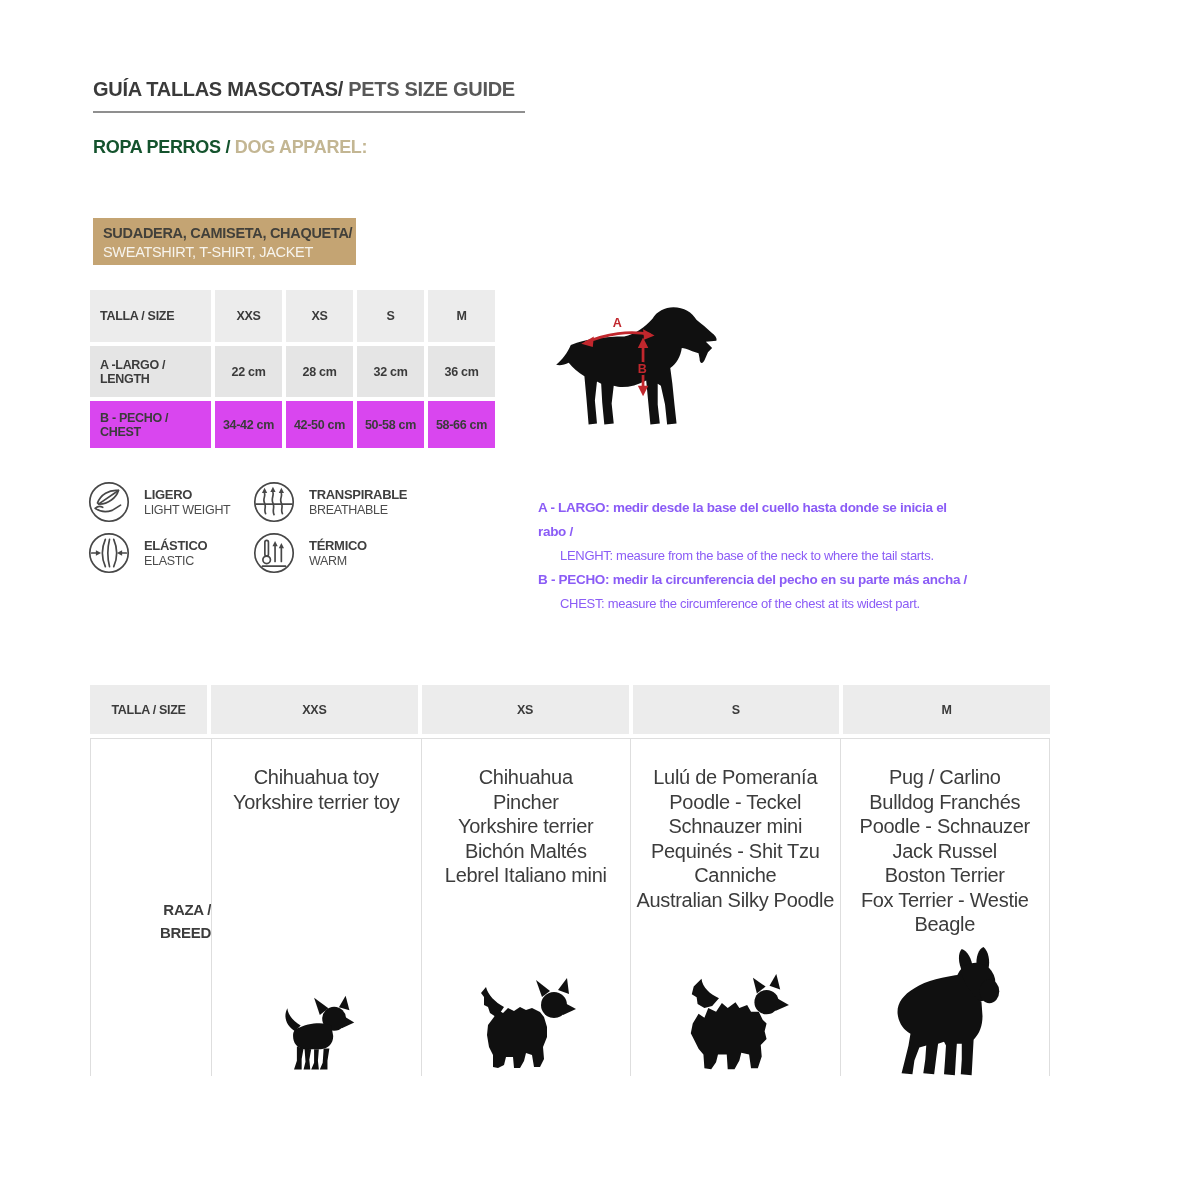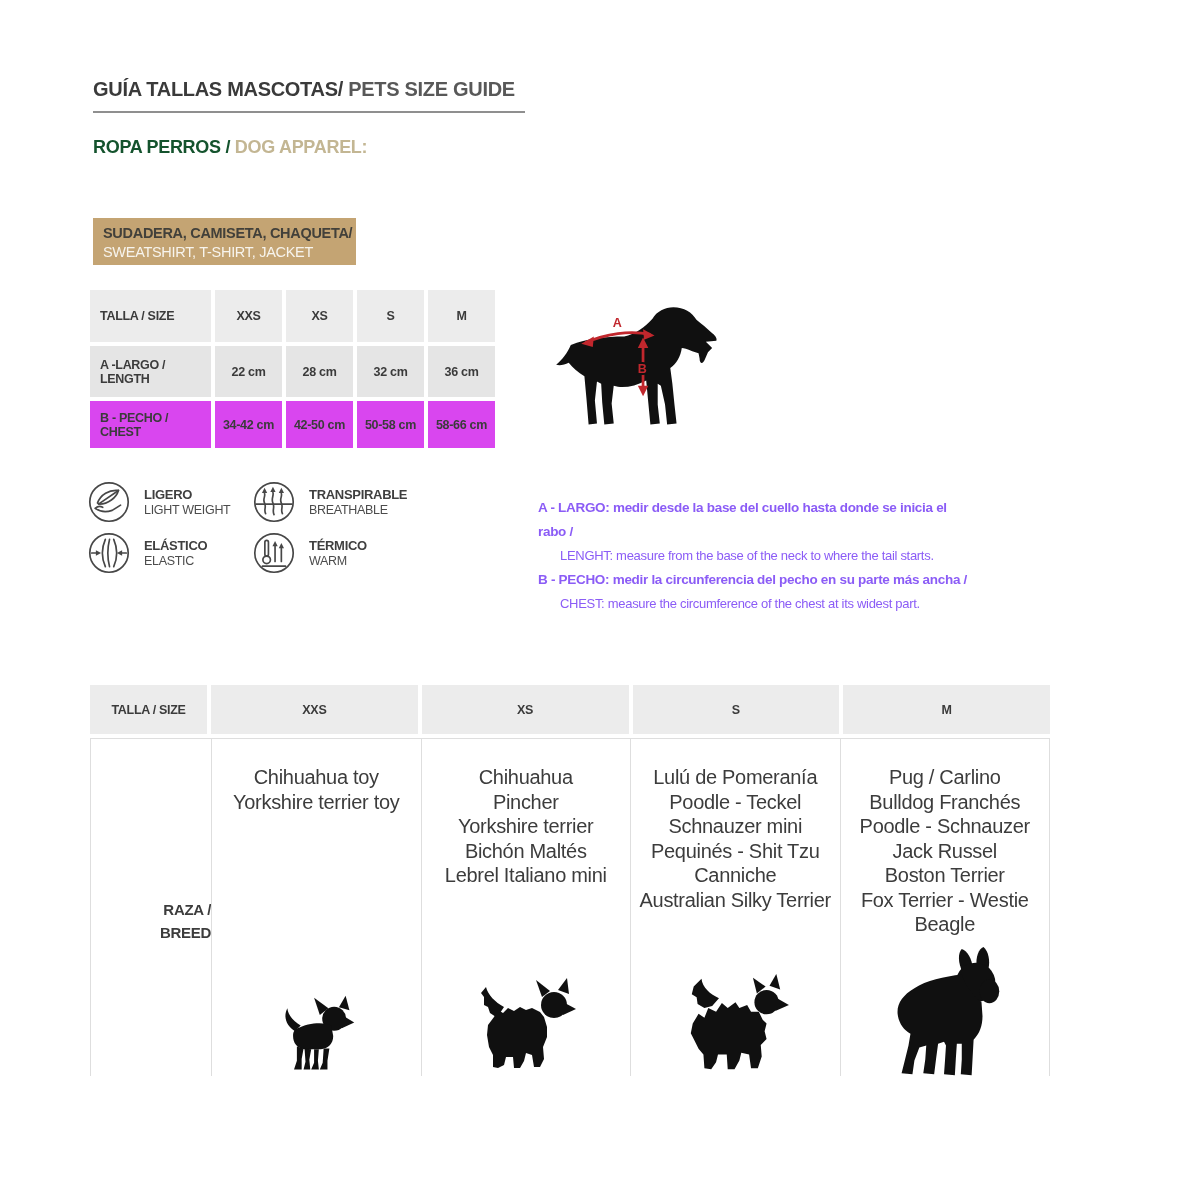--- a/index.html
+++ b/index.html
@@ -265,21 +265,21 @@
       </div>
 
       <div class="bcell">
         <div class="breeds">
 
         <div class="breed-line">Lulú de Pomeranía</div>
             <div class="breed-line">Poodle - Teckel</div>
             <div class="breed-line">Schnauzer mini</div>
             <div class="breed-line">Pequinés - Shit Tzu</div>
             <div class="breed-line">Canniche</div>
-            <div class="breed-line">Australian Silky Terrier</div>
+            <div class="breed-line">Australian Silky Poodle</div>
           </div>
         <svg class="dogsil" style="bottom:28px" width="132" height="102" viewBox="0 0 135 105">
           <g class="sil">
             <polygon points="90,21 86,5 99,14"></polygon>
             <polygon points="103,13 110,1 114,17"></polygon>
             <circle cx="100" cy="30" r="12.5"></circle>
             <polygon points="109,25 123,33 109,39"></polygon>
             <path d="M24,52 L30,42 L36,46 L40,36 L48,40 L54,31 L60,36 L68,30 L72,36 L80,33 L84,40 L92,40 L96,48
                      L100,52 L98,60 L100,68 L94,74 L95,86 L91,98 L84,98 L82,84 L74,82 L72,90 L67,99 L60,99 L59,84
                      L50,84 L48,92 L43,99 L36,98 L35,84 L30,78 L25,68 L22,62 Z"></path>

